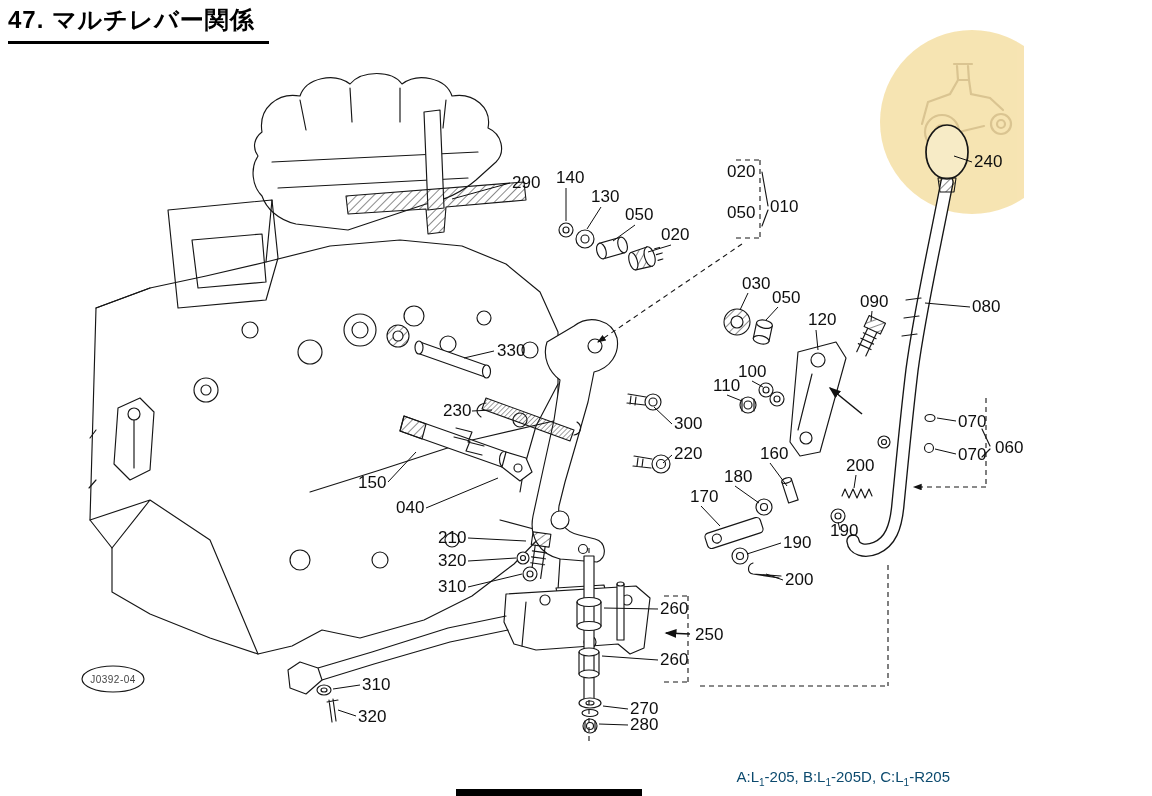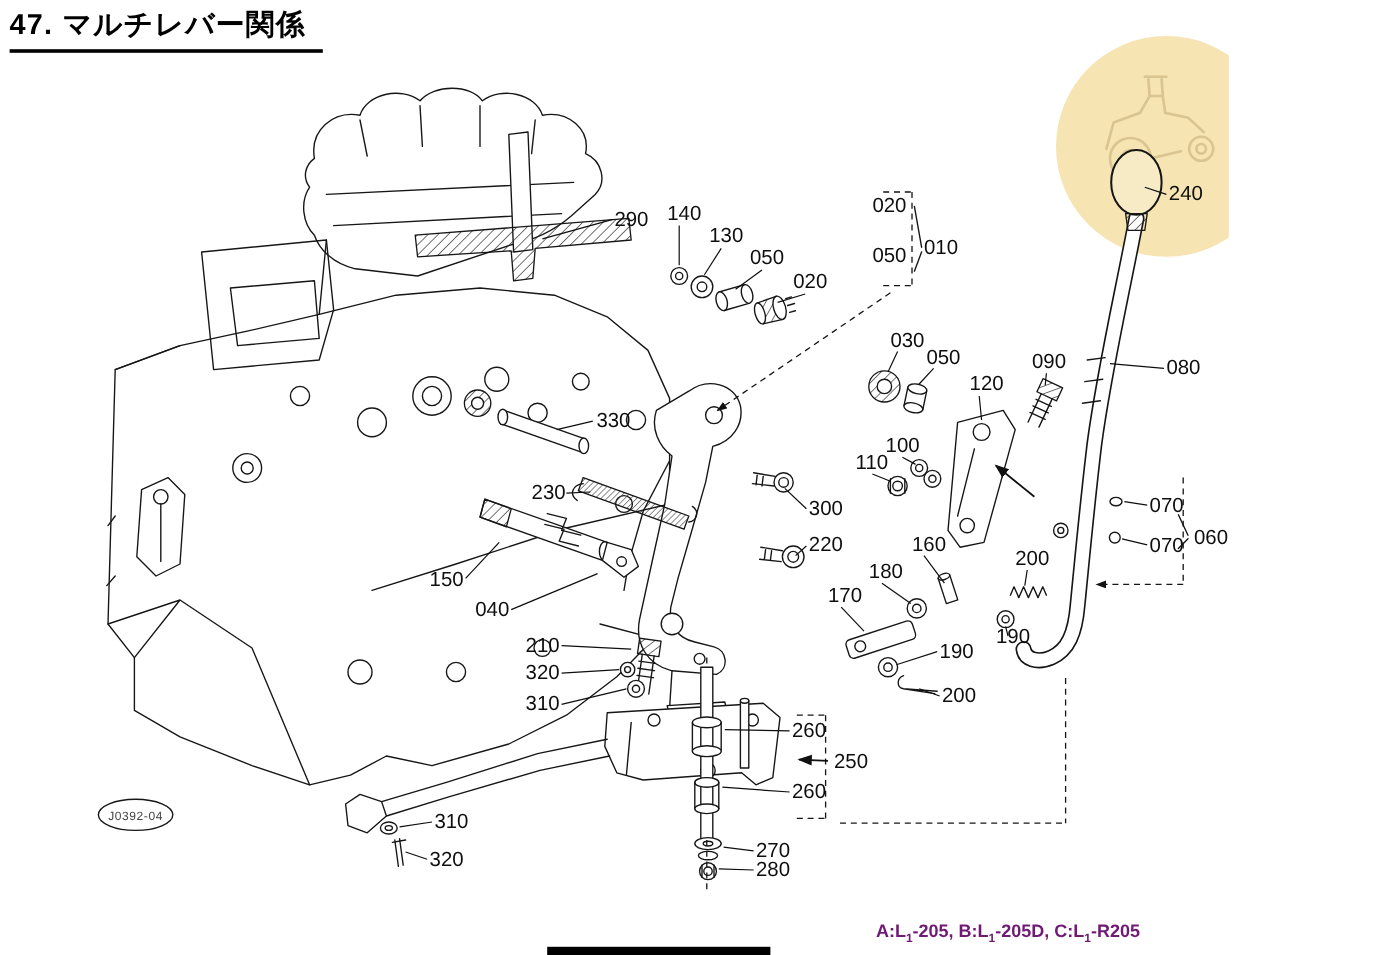--- a/index.html
+++ b/index.html
@@ -2,21 +2,21 @@
 <html><head>
 <meta charset="utf-8">
 <style>
   html,body{margin:0;padding:0;background:#fff;}
   .page{position:relative;width:1024px;height:796px;background:#fff;overflow:hidden;
         font-family:"Liberation Sans",sans-serif;}
   header{position:absolute;top:2px;left:8px;z-index:3;}
   h1{margin:0;font-size:24px;font-weight:700;color:#000;letter-spacing:1px;
      border-bottom:3px solid #000;padding:2px 14px 5px 0;width:-moz-fit-content;width:fit-content;}
   svg.diagram{position:absolute;left:0;top:0;z-index:1;}
-  .footer{position:absolute;right:74px;bottom:8px;font-weight:700;font-size:15px;color:#701a75;z-index:3;}
+  .footer{position:absolute;right:74px;bottom:8px;font-weight:400;font-size:15px;color:#0c4a6e;z-index:3;}
   .footer sub{font-size:10px;}
   .plabel{font-family:"Liberation Sans",sans-serif;font-size:17px;fill:#0e0e0e;}
   .leader{stroke:#0e0e0e;stroke-width:1;}
   .ln{fill:none;stroke:#161616;stroke-width:1.15;stroke-linecap:round;stroke-linejoin:round;}
   .lnw{fill:#fff;stroke:#161616;stroke-width:1.15;stroke-linejoin:round;}
   .hatchs{stroke:#161616;stroke-width:1.1;stroke-linejoin:round;}
   .dash{fill:none;stroke:#161616;stroke-width:1.1;stroke-dasharray:5 4;}
   .stamp-text{font-family:"Liberation Sans",sans-serif;font-size:10px;fill:#444;letter-spacing:.5px;}
 </style>
 </head>

